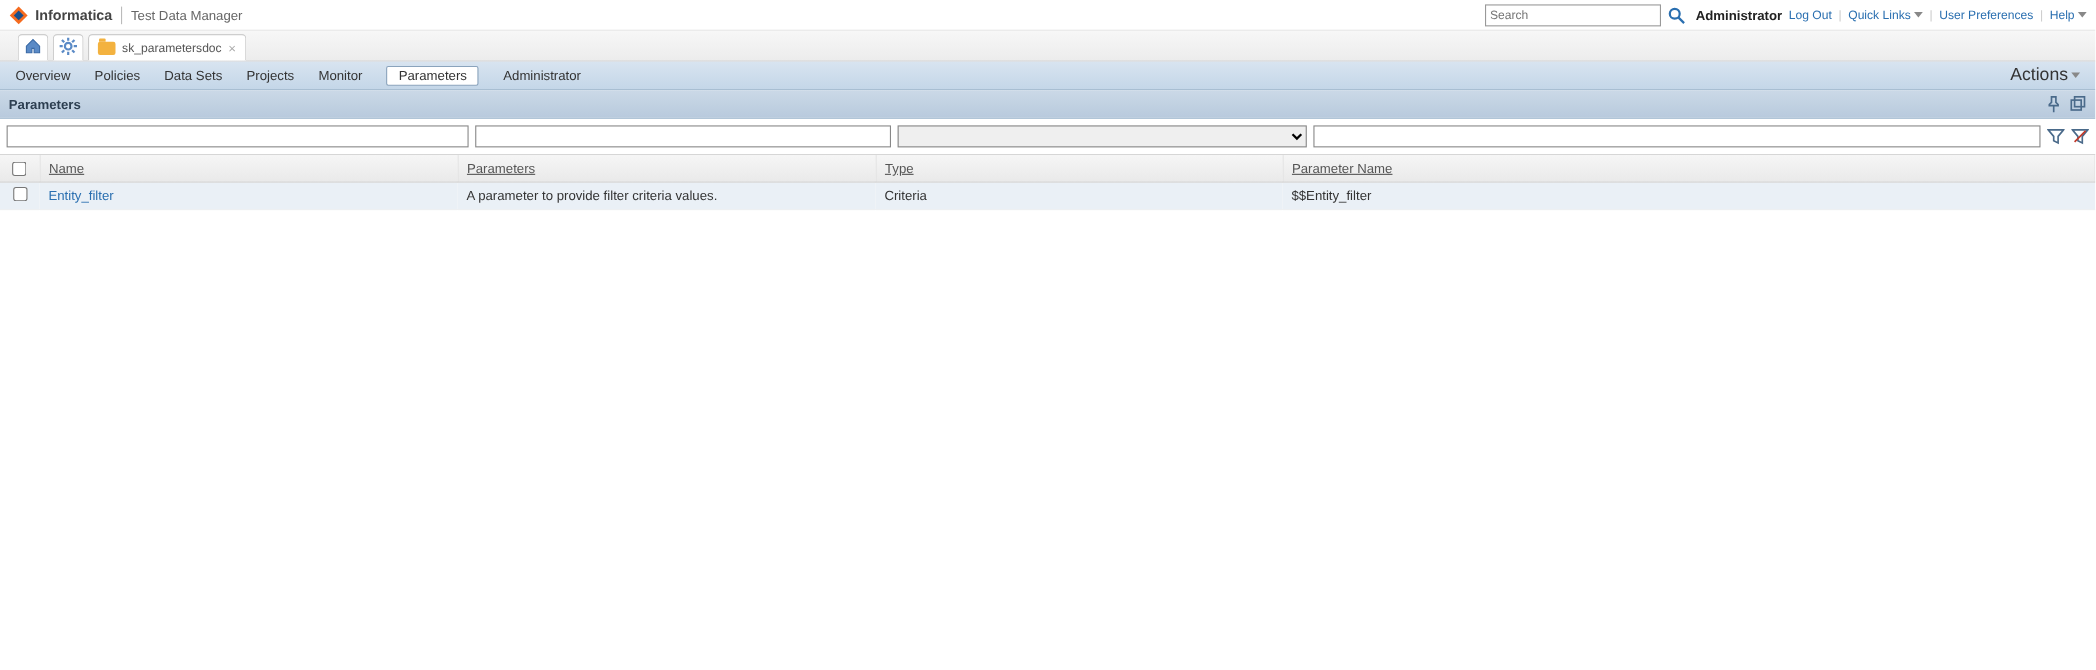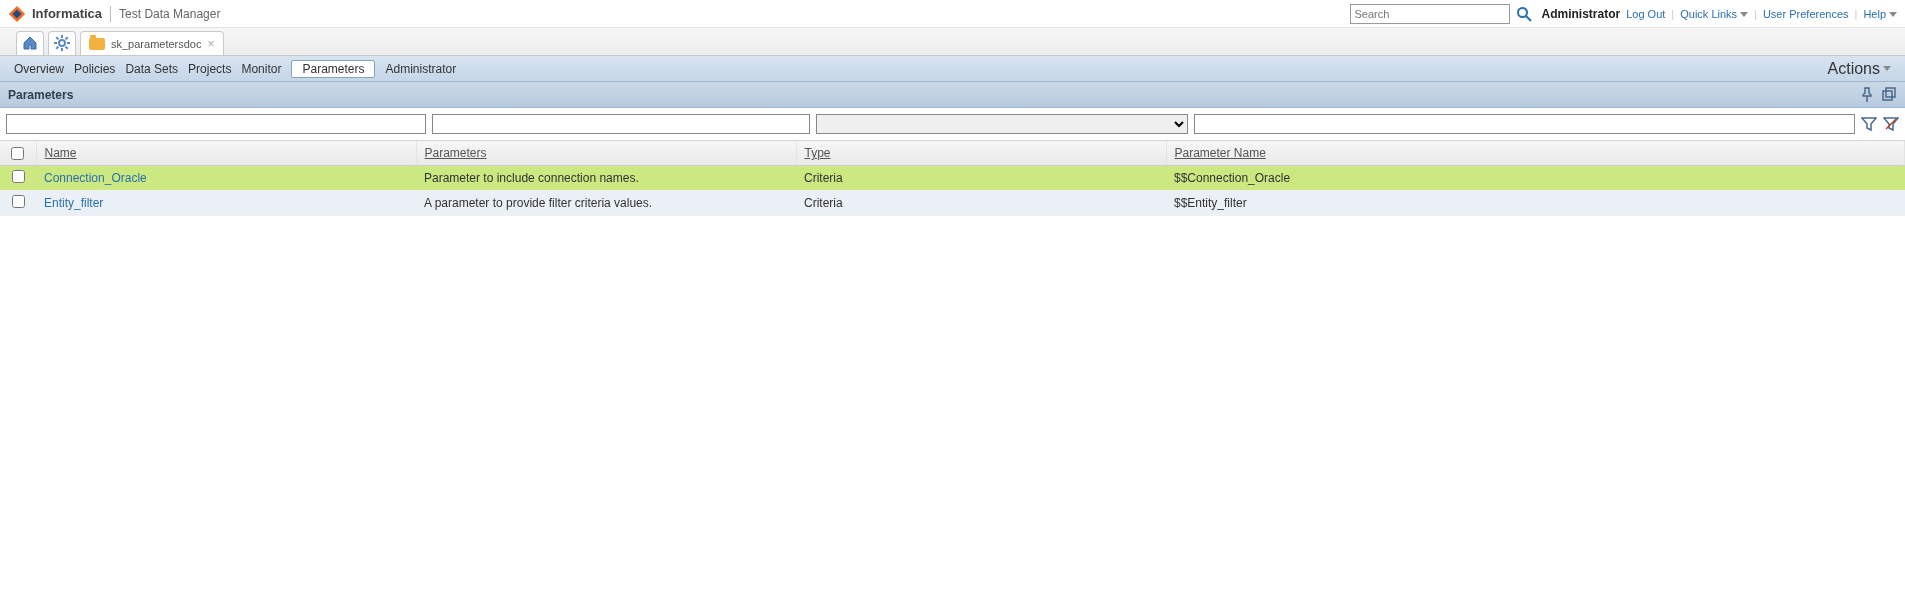--- a/index.html
+++ b/index.html
@@ -23,21 +23,21 @@
   .tabrow { height:28px; background:linear-gradient(#f7f7f7,#ececec); border-bottom:1px solid #c9c9c9; display:flex; align-items:flex-end; padding-left:16px; gap:4px;}
   .mini-tab { height:24px; background:#fff; border:1px solid #c9c9c9; border-bottom:none; border-radius:4px 4px 0 0; display:flex; align-items:center; padding:0 8px; gap:6px; font-size:11px; color:#555;}
   .mini-tab .folder-ico { width:16px; height:12px; background:#f3b23f; border-radius:2px; position:relative; }
   .mini-tab .folder-ico:before{content:'';position:absolute;top:-3px;left:1px;width:6px;height:3px;background:#f3b23f;border-radius:1px 1px 0 0;}
   .close-x { color:#aaa; cursor:pointer; font-size:12px; }
   .icon-tab { width:28px; justify-content:center; padding:0; }
   .home-ico svg, .gear-ico svg { width:16px; height:16px; }
   .home-tab.active{ background:#fff; }
   
   
-  .subnav { height:26px; background:linear-gradient(#d8e4f0,#c4d6e8); border-bottom:1px solid #9fb7ce; display:flex; align-items:center; padding:0 14px; gap:10px;}
+  .subnav { height:26px; background:linear-gradient(#d8e4f0,#c4d6e8); border-bottom:1px solid #9fb7ce; display:flex; align-items:center; padding:0 14px; gap:22px;}
   .subnav .nav-item { color:#333; font-size:12px; cursor:pointer;}
   .subnav .nav-item.active { background:#fff; border:1px solid #8aa3bc; padding:1px 10px; border-radius:2px; font-weight:normal;}
   .subnav-spacer { flex:1; }
   .actions-btn { color:#333; cursor:pointer; font-size:16px; display:flex; align-items:center;}
 
   
   .panel-hdr { height:26px; background:linear-gradient(#cbd9e7,#b8cadd); border-bottom:1px solid #9fb7ce; display:flex; align-items:center; padding:0 8px;}
   .panel-hdr .title { font-weight:bold; color:#2c3e50; font-size:12px;}
   .panel-hdr-spacer{flex:1;}
   .hdr-ico{ width:16px;height:16px; margin-left:6px; cursor:pointer; display:inline-flex;align-items:center;justify-content:center; color:#4a6a8a;}
@@ -176,27 +176,20 @@
       <th class="col-chk">
             <input type="checkbox" class="chk" style="">
           </th>
       <th class="col-name">Name</th>
       <th class="col-desc">Parameters</th>
       <th class="col-type">Type</th>
       <th>Parameter Name</th>
     </tr>
   </thead>
   <tbody>
-    <tr class="row-sel">
-      <td class="col-chk"><input type="checkbox" class="chk" style=""></td>
-      <td><span class="link">Connection_Oracle</span></td>
-      <td>Parameter to include connection names.</td>
-      <td>Criteria</td>
-      <td>$$Connection_Oracle</td>
-    </tr>
     <tr class="row-alt">
       <td class="col-chk"><input type="checkbox" class="chk" style=""></td>
       <td><span class="link">Entity_filter</span></td>
       <td>A parameter to provide filter criteria values.</td>
       <td>Criteria</td>
       <td>$$Entity_filter</td>
     </tr>
   </tbody>
 </table>
 </div>

